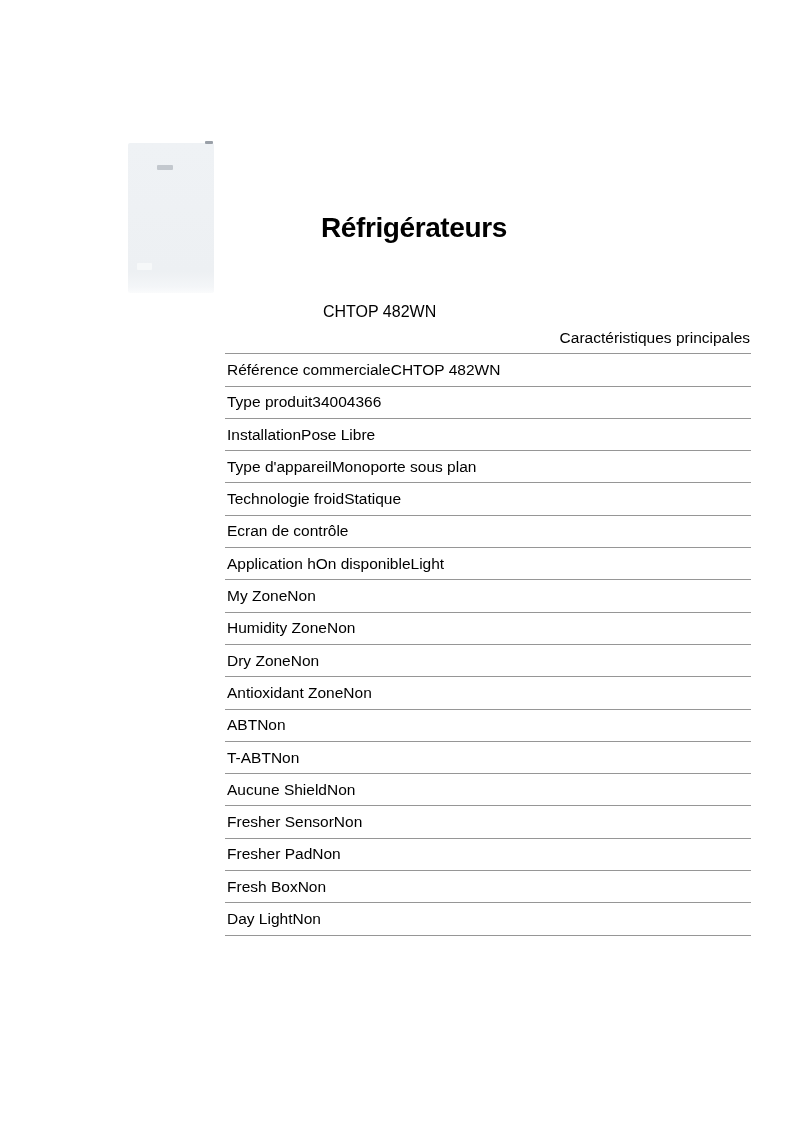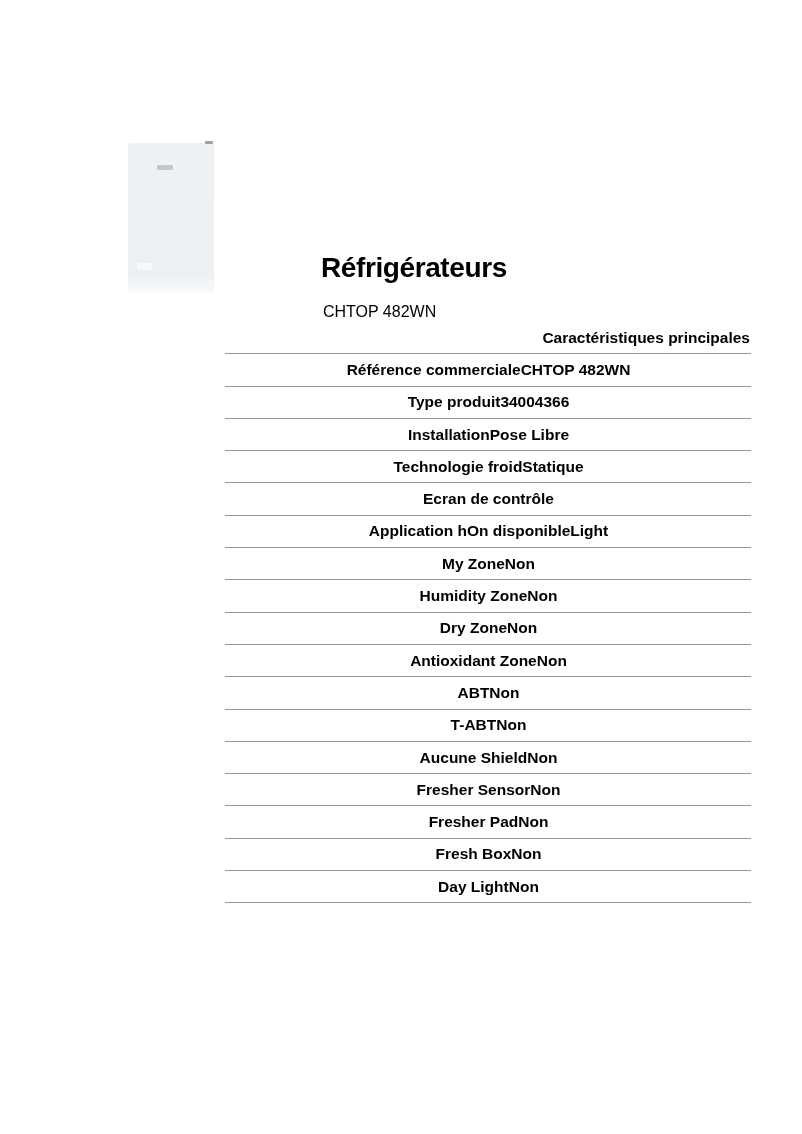--- a/index.html
+++ b/index.html
@@ -43,52 +43,50 @@
   }
 
   .page-title {
     position: absolute;
     left: 321px; top: 214px;
     font-size: 28px;
     font-weight: 700;
     letter-spacing: -0.4px;
     line-height: 1;
     white-space: nowrap;
-    margin-top: 40px;
   }
 
   .model-name {
     position: absolute;
     left: 323px; top: 304px;
     font-size: 16px;
     line-height: 1;
     white-space: nowrap;
   }
 
   
   .spec-table {
     position: absolute;
     left: 225px; top: 322px;
     width: 526px;
     font-size: 15.5px;
-    font-weight: bold;
   }
   .section-header {
     height: 32.3px;
     display: flex;
     align-items: center;
     justify-content: flex-end;
     border-bottom: 1px solid #969696;
     padding: 0 1px;
   }
   .spec-row {
     height: 32.3px;
     display: flex;
     align-items: center;
-    justify-content: center;
+    justify-content: flex-start;
     border-bottom: 1px solid #969696;
     padding: 0 1px 0 2px;
   }
   .spec-label { white-space: nowrap; }
   .spec-value { white-space: nowrap; text-align: right; }
 </style>
 </head>
 <body>
 
 <div class="product-image">
@@ -109,20 +107,24 @@
       <span class="spec-label">Référence commerciale</span>
       <span class="spec-value">CHTOP 482WN</span>
     </div>
     <div class="spec-row">
       <span class="spec-label">Type produit</span>
       <span class="spec-value">34004366</span>
     </div>
     <div class="spec-row">
       <span class="spec-label">Installation</span>
       <span class="spec-value">Pose Libre</span>
+    </div>
+    <div class="spec-row">
+      <span class="spec-label">Type d'appareil</span>
+      <span class="spec-value">Monoporte sous plan</span>
     </div>
     <div class="spec-row">
       <span class="spec-label">Technologie froid</span>
       <span class="spec-value">Statique</span>
     </div>
     <div class="spec-row">
       <span class="spec-label">Ecran de contrôle</span>
       <span class="spec-value"></span>
     </div>
     <div class="spec-row">

